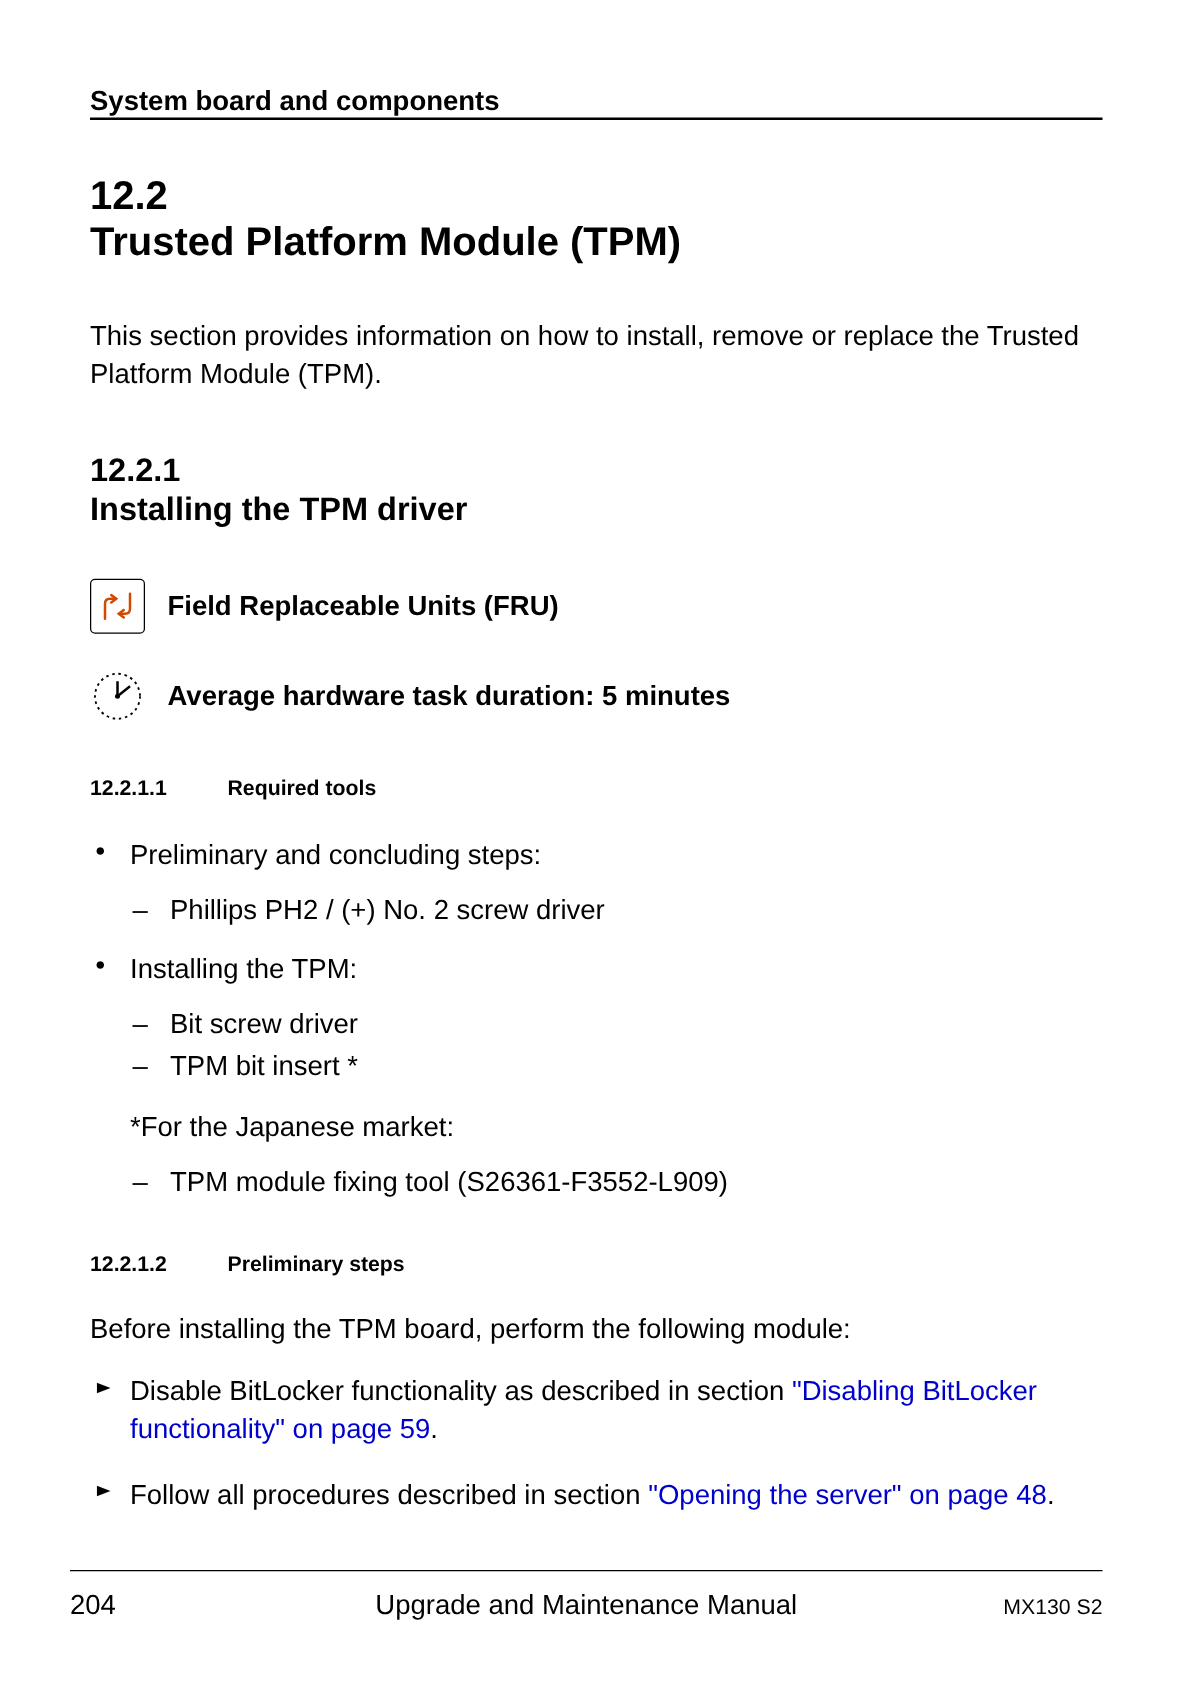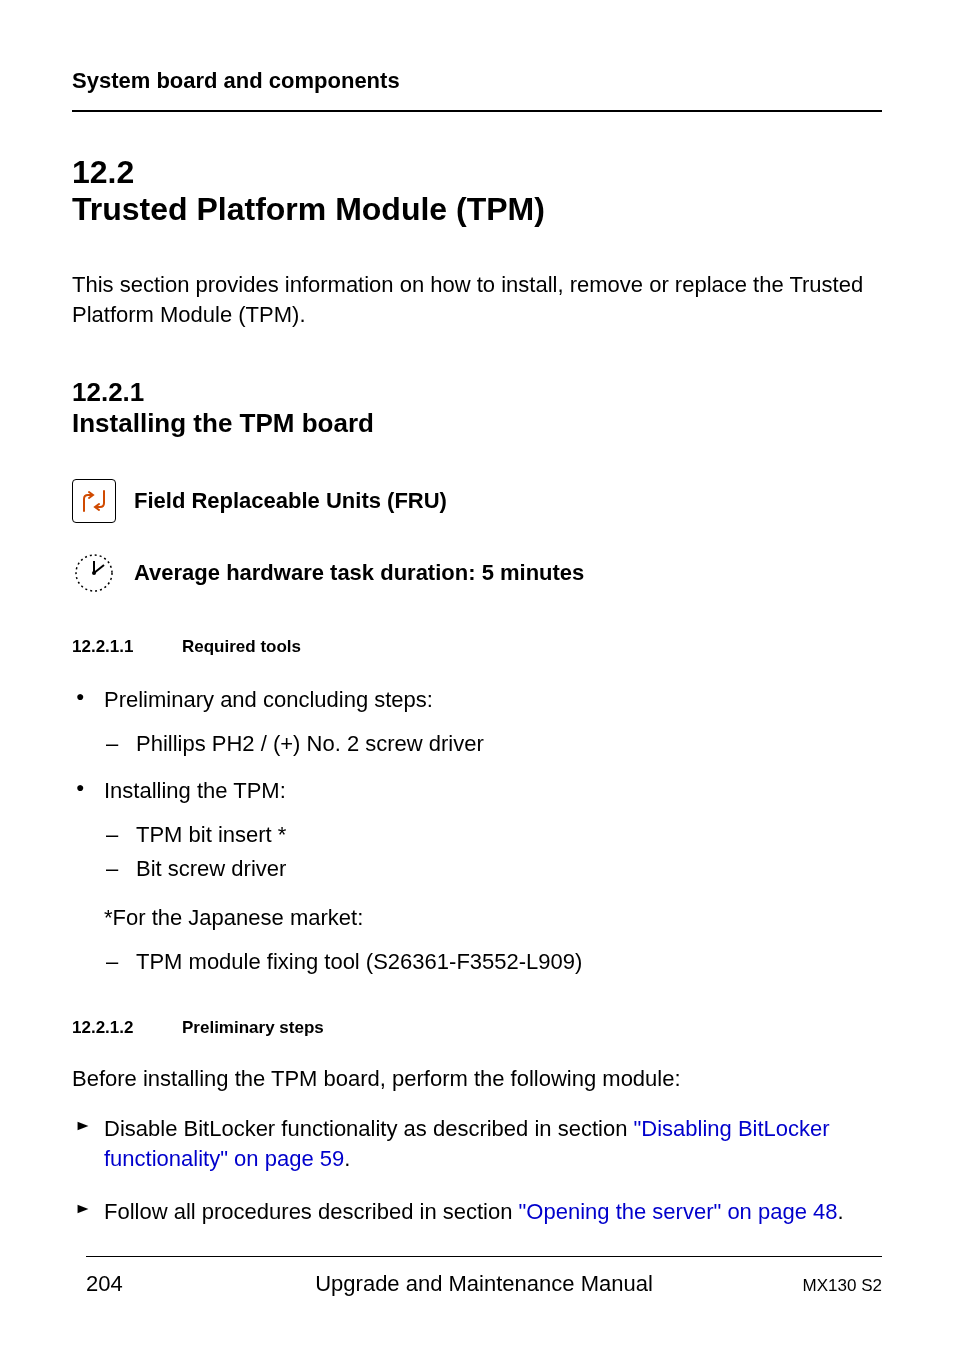--- a/index.html
+++ b/index.html
@@ -12,21 +12,21 @@
       background: #fff;
       width: 954px;
       height: 1349px;
       position: relative;
       padding: 68px 72px 50px 72px;
       color: #000;
     }
     .header-title {
       font-size: 22px;
       font-weight: bold;
-      padding-bottom: 16px;
+      padding-bottom: 0;
       border-bottom: 2px solid #000;
       margin-bottom: 42px;
     }
     .h1 {
       font-size: 32px;
       font-weight: bold;
       margin-bottom: 42px;
       display: flex;
       flex-direction: column;
     }
@@ -149,21 +149,21 @@
       top: 2px;
       font-size: 14px;
       transform: scaleX(1.3);
     }
     .link {
       color: #0000cc;
     }
     .footer {
       position: absolute;
       bottom: 52px;
-      left: 86px;
+      left: 56px;
       right: 72px;
       border-top: 1.5px solid #000;
       padding-top: 14px;
       display: flex;
       align-items: baseline;
       justify-content: space-between;
       font-size: 22px;
       gap: 35px;
     }
     .footer-page {
@@ -188,21 +188,21 @@
 
 <div class="h1">
   <span class="num">12.2</span>
   <span>Trusted Platform Module (TPM)</span>
 </div>
 
 <p class="body-text">This section provides information on how to install, remove or replace the Trusted Platform Module (TPM).</p>
 
 <div class="h2">
   <span class="num">12.2.1</span>
-  <span>Installing the TPM board</span>
+  <span>Installing the TPM driver</span>
 </div>
 
 <div class="icon-row">
   <div class="icon-box">
     <svg width="32" height="32" viewBox="0 0 32 32">
       <g stroke="#d04a00" stroke-width="2" fill="none" stroke-linecap="round">
         <path d="M6 26 L6 14 Q6 10 10 10 L14 10"></path>
         <path d="M11 7 L15 10 L11 13"></path>
         <path d="M26 6 L26 18 Q26 22 22 22 L18 22"></path>
         <path d="M21 25 L17 22 L21 19"></path>
@@ -233,22 +233,22 @@
   <ul class="bullet-list">
     <li>
       <span>Preliminary and concluding steps:</span>
       <ul class="dash-list">
         <li>Phillips PH2 / (+) No. 2 screw driver</li>
       </ul>
     </li>
     <li>
       <span> Installing the TPM:</span>
       <ul class="dash-list">
+        <li>Bit screw driver</li>
         <li>TPM bit insert *</li>
-        <li>Bit screw driver</li>
       </ul>
       <p class="note-text">*For the Japanese market:</p>
       <ul class="dash-list">
         <li>TPM module fixing tool (S26361-F3552-L909)</li>
       </ul>
     </li>
   </ul>
 </div>
 
 <div class="h3">

